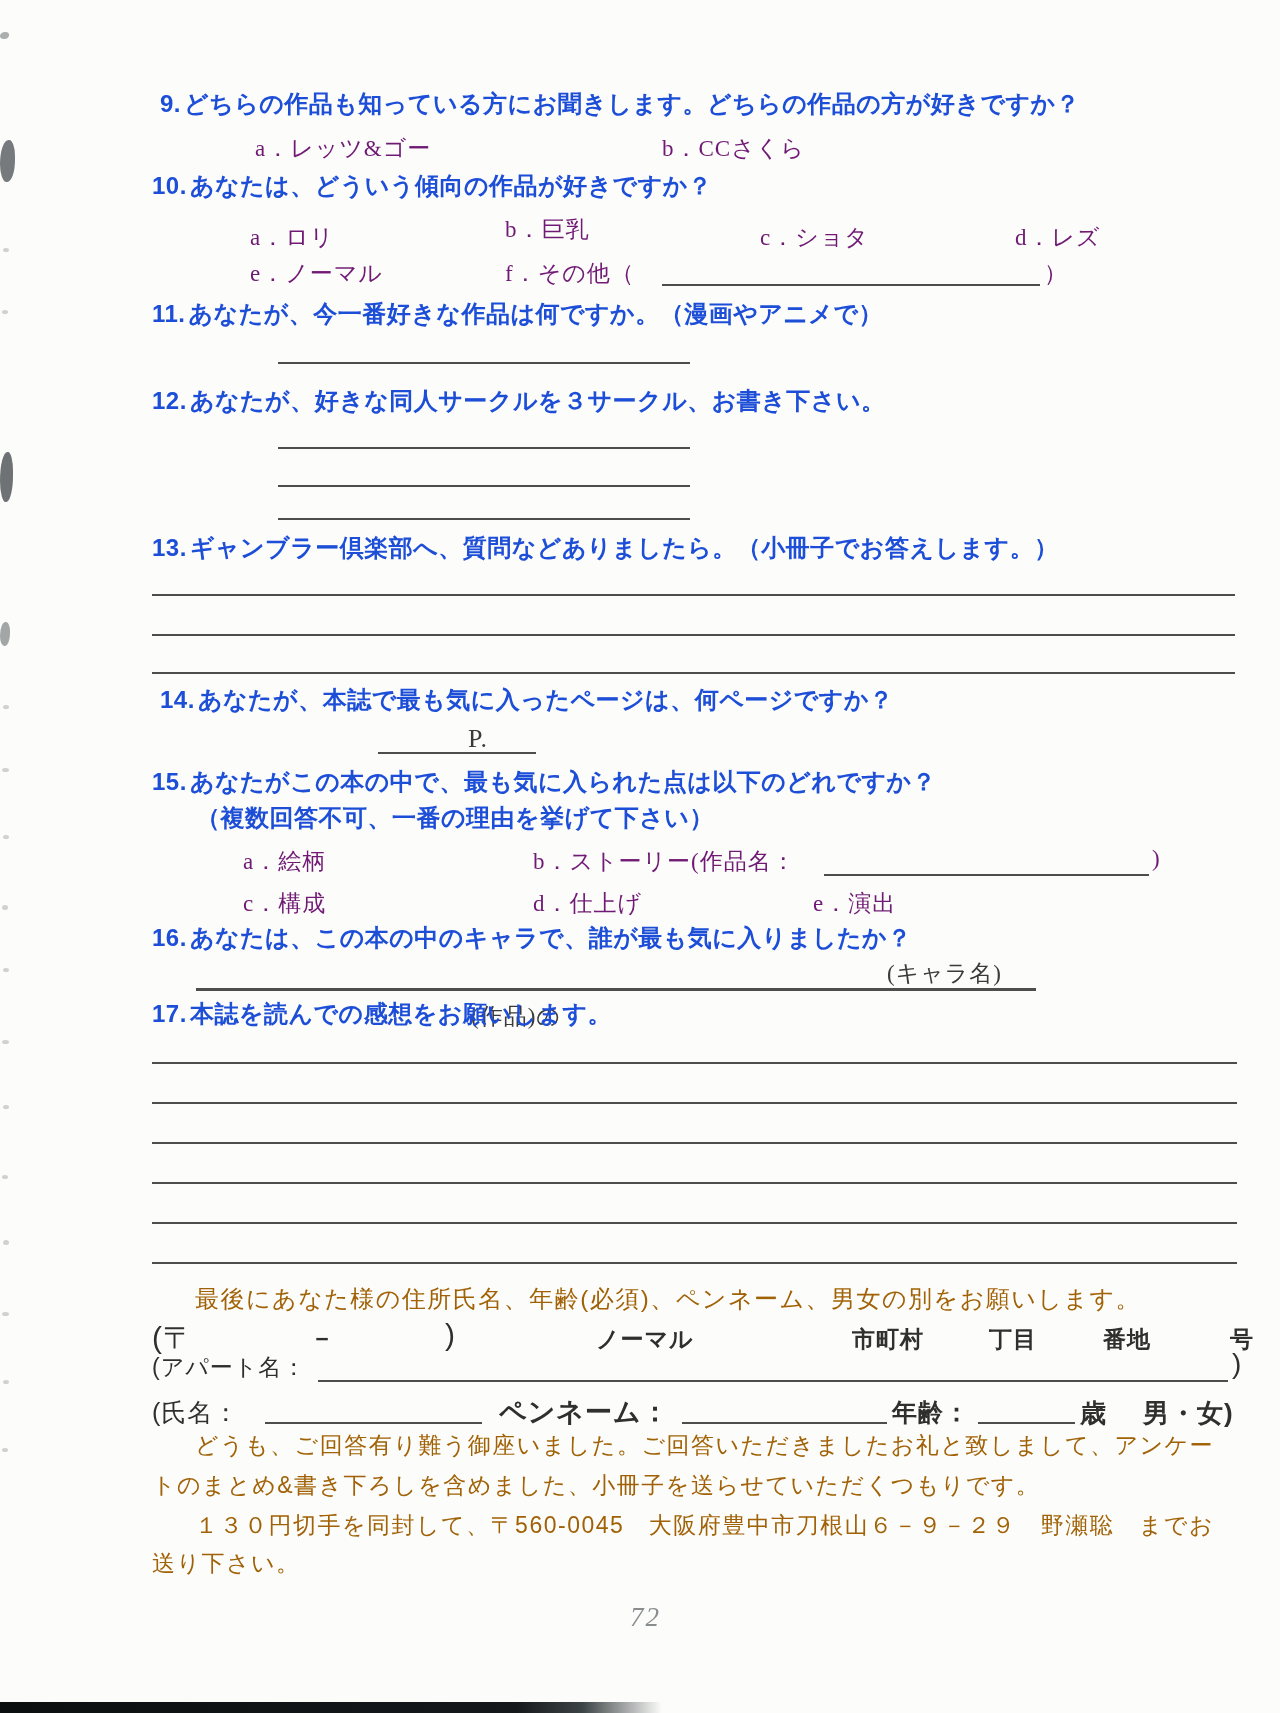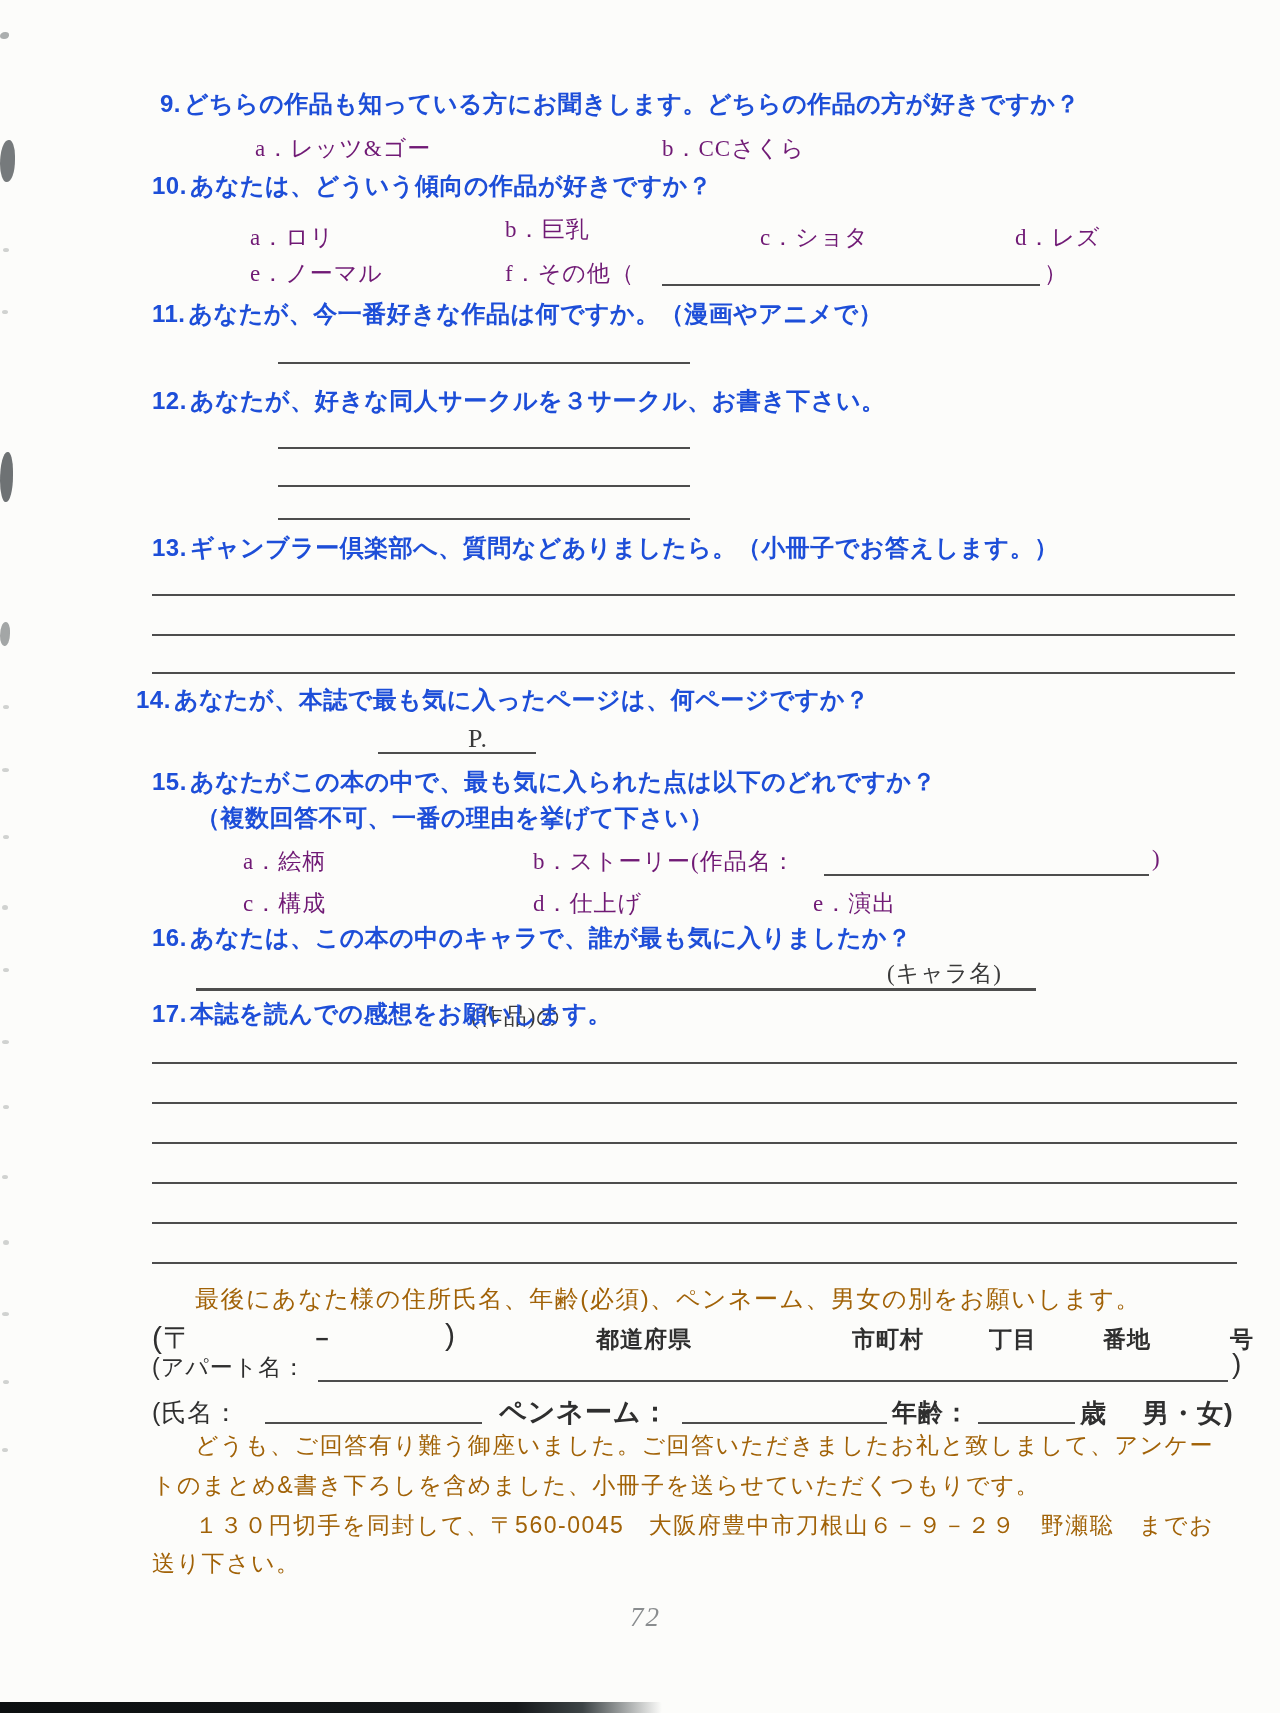--- a/index.html
+++ b/index.html
@@ -123,21 +123,21 @@
   <div class="ansline" style="left:278px;top:485px;width:412px;"></div>
   <div class="ansline" style="left:278px;top:518px;width:412px;"></div>
 
   <div class="q-title" style="left:152px;top:532px;">
     <span class="q-no">13.</span><span>ギャンブラー倶楽部へ、質問などありましたら。（小冊子でお答えします。）</span>
   </div>
   <div class="ansline" style="left:152px;top:594px;width:1083px;"></div>
   <div class="ansline" style="left:152px;top:634px;width:1083px;"></div>
   <div class="ansline" style="left:152px;top:672px;width:1083px;"></div>
 
-  <div class="q-title" style="left:136px;top:684px;">
+  <div class="q-title" style="left:160px;top:684px;">
     <span class="q-no">14.</span><span>あなたが、本誌で最も気に入ったページは、何ページですか？</span>
   </div>
   <div class="ansline" style="left:378px;top:752px;width:158px;"></div>
   <div class="serif-label" style="left:468px;top:724px;font-size:26px;">P.</div>
 
   <div class="q-title" style="left:152px;top:766px;">
     <span class="q-no">15.</span><span>あなたがこの本の中で、最も気に入られた点は以下のどれですか？</span>
   </div>
   <div class="q-title" style="left:196px;top:802px;">（複数回答不可、一番の理由を挙げて下さい）</div>
   <div class="opt" style="left:243px;top:846px;">a．絵柄</div>
@@ -163,21 +163,21 @@
   <div class="ansline" style="left:152px;top:1142px;width:1085px;"></div>
   <div class="ansline" style="left:152px;top:1182px;width:1085px;"></div>
   <div class="ansline" style="left:152px;top:1222px;width:1085px;"></div>
   <div class="ansline" style="left:152px;top:1262px;width:1085px;"></div>
 
   <div class="footer-serif" style="left:195px;top:1283px;font-size:24px;">最後にあなた様の住所氏名、年齢(必須)、ペンネーム、男女の別をお願いします。</div>
 
   <div class="gothic" style="left:152px;top:1318px;font-size:30px;font-weight:normal;">(〒</div>
   <div class="gothic" style="left:310px;top:1322px;font-size:24px;">－</div>
   <div class="gothic" style="left:445px;top:1318px;font-size:30px;font-weight:normal;">)</div>
-  <div class="gothic" style="left:596px;top:1324px;">都道府県</div>
+  <div class="gothic" style="left:596px;top:1324px;">ノーマル</div>
   <div class="gothic" style="left:852px;top:1324px;">市町村</div>
   <div class="gothic" style="left:989px;top:1324px;">丁目</div>
   <div class="gothic" style="left:1103px;top:1324px;">番地</div>
   <div class="gothic" style="left:1230px;top:1324px;">号</div>
 
   <div class="gothic" style="left:152px;top:1352px;font-weight:normal;">(アパート名：</div>
   <div class="ansline" style="left:318px;top:1380px;width:910px;"></div>
   <div class="gothic" style="left:1232px;top:1348px;font-size:28px;font-weight:normal;">)</div>
 
   <div class="gothic" style="left:152px;top:1396px;font-weight:normal;font-size:25px;">(氏名：</div>

